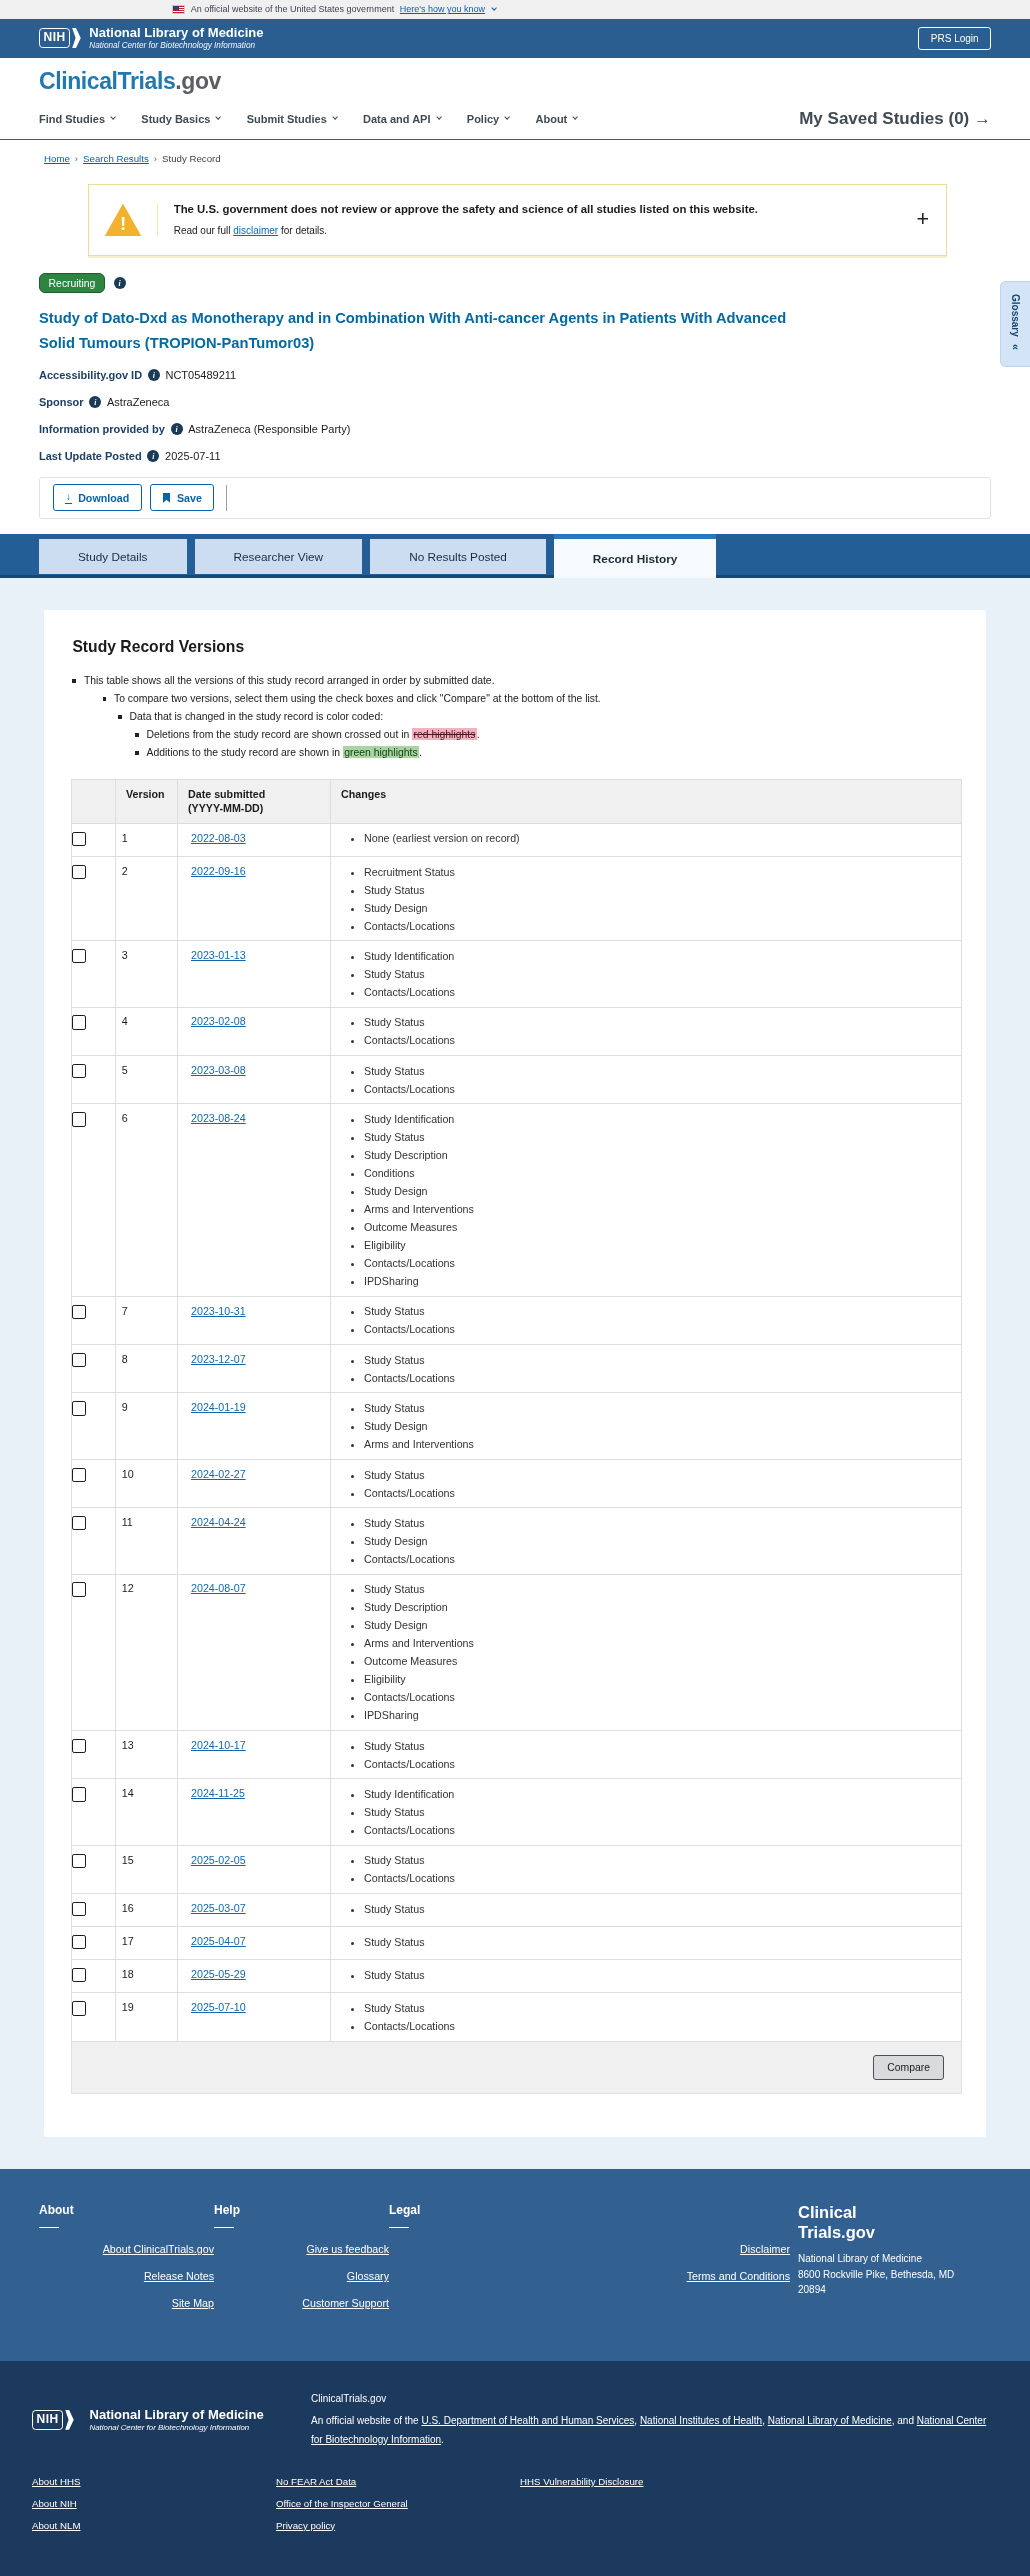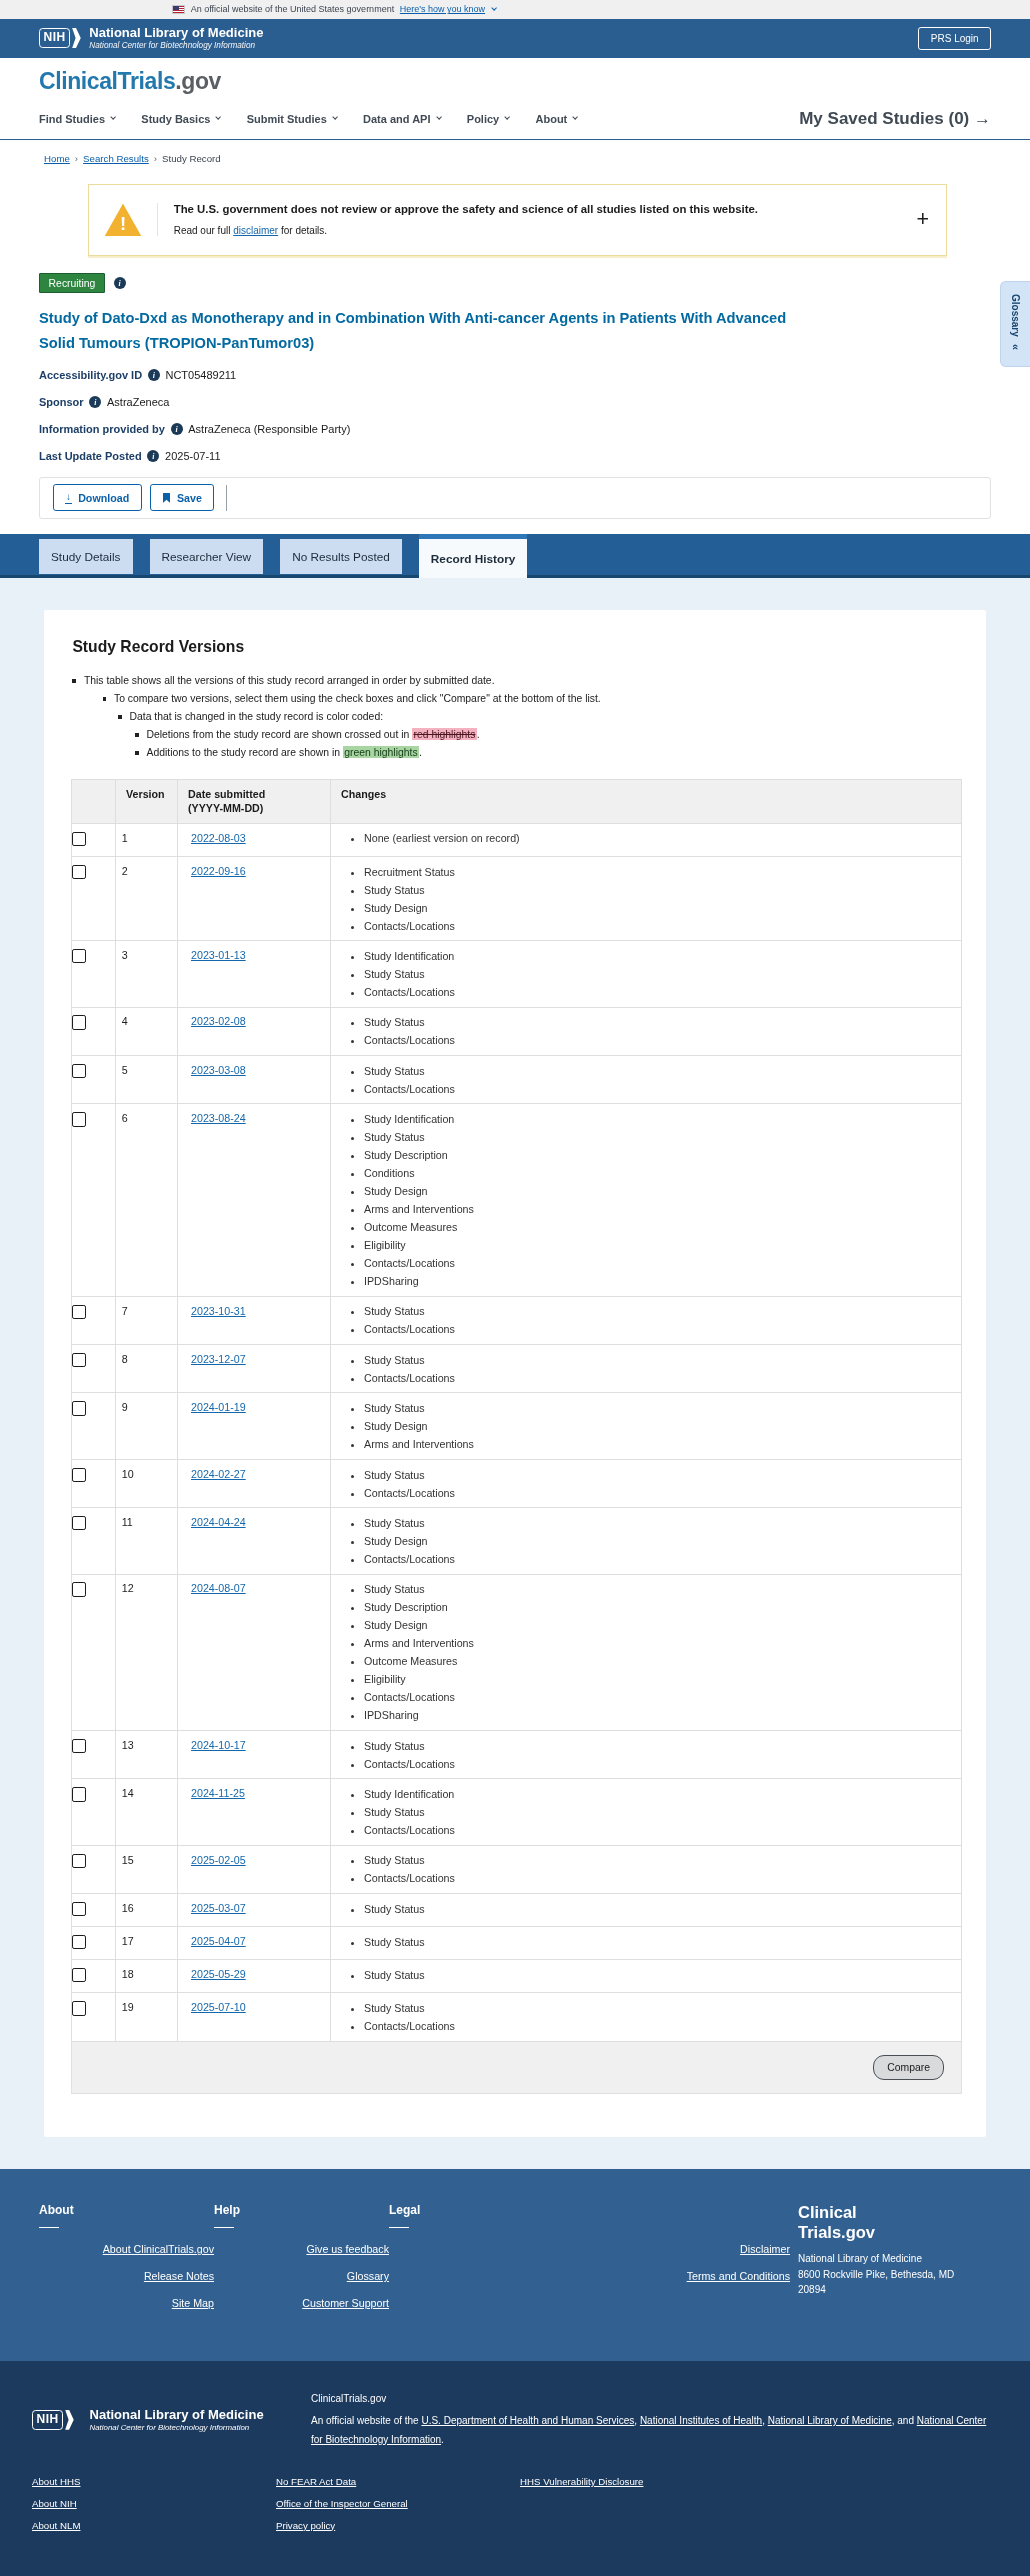--- a/index.html
+++ b/index.html
@@ -50,39 +50,39 @@
   .warn-tri { width:37px; height:33px; background:#f2b12e; clip-path:polygon(50% 0,100% 100%,0 100%); position:relative; display:flex; align-items:flex-end; justify-content:center; }
   .warn-tri::after { content:"!"; color:#fff; font-weight:bold; font-size:18.6px; line-height:1.3; }
   .warn-text .wt1 { font-size:11.4px; font-weight:bold; margin-bottom:10px; }
   .warn-text .wt2 { font-size:10px; color:#212121; }
   .warn-text a { color:#1467ab; text-decoration:underline; cursor:pointer; }
   .warn-plus { position:absolute; right:17px; top:50%; transform:translateY(-50%); font-size:21.5px; font-weight:300; color:#212121; cursor:pointer; line-height:1; }
 
   
   .study-head { padding:17px 39px 0 39px; }
   .status-row { display:flex; align-items:center; gap:8.6px; }
-  .status-badge { background:#2e8540; border:1.4px solid #1c5c31; border-radius:1px; color:#fff; font-size:10.4px; padding:3.6px 8.6px; }
+  .status-badge { background:#2e8540; border:1.4px solid #1c5c31; border-radius:6px; color:#fff; font-size:10.4px; padding:3.6px 8.6px; }
   .info-icon { width:12px; height:12px; border-radius:50%; background:#1b3a57; color:#fff; font-size:7.9px; font-weight:bold; font-style:italic; display:inline-flex; align-items:center; justify-content:center; font-family:"Liberation Serif", serif; flex:0 0 auto; }
   .study-title { margin-top:13px; font-size:14.7px; font-weight:bold; line-height:1.65; max-width:758px; color:#0369a1; }
   .meta-list { margin-top:14.3px; }
   .meta-row { display:flex; align-items:center; gap:5.7px; margin-bottom:15px; font-size:11px; }
   .meta-label { color:#1d3e66; font-weight:bold; }
   .meta-value { color:#1b1b1b; }
 
   
   .toolbar-card { margin:4.3px 39px 0 39px; border:0.7px solid #dfe1e2; border-radius:2.9px; background:#fff; padding:6.4px 13px; display:flex; align-items:center; gap:8.6px; }
   .tool-btn { display:inline-flex; align-items:center; gap:6.4px; border:1.4px solid #0b61a9; color:#0b61a9; background:#fff; border-radius:2.9px; font-size:10.7px; font-weight:bold; font-family:inherit; padding:6.4px 11.4px; cursor:pointer; }
   .dl-icon { display:inline-block; border-bottom:1.4px solid currentColor; padding:0 0.7px 0.7px 0.7px; font-size:10px; line-height:1; font-weight:bold; }
   .bm-icon { width:7.9px; height:10.7px; background:#0b61a9; clip-path:polygon(0 0,100% 0,100% 100%,50% 68%,0 100%); display:inline-block; }
   .tool-divider { width:0.7px; height:26px; background:#9aa0a6; margin-left:2.9px; }
 
   
   .tabs-band { margin-top:15.7px; background:#235e97; height:44px; padding-left:39px; display:flex; position:relative; }
   .tabs-band::after { content:""; position:absolute; left:0; right:0; bottom:0; height:3.6px; background:#17466f; }
-  .tab { margin-top:5px; height:35px; background:#cdddf1; color:#1b2b3a; font-size:11.8px; display:flex; align-items:center; justify-content:center; padding:0 12px; margin-right:17px; cursor:pointer; white-space:nowrap; }
+  .tab { margin-top:5px; height:35px; background:#cdddf1; color:#1b2b3a; font-size:11.8px; display:flex; align-items:center; justify-content:center; padding:0 39px; margin-right:8px; cursor:pointer; white-space:nowrap; }
   .tab.active { margin-top:0; height:44px; background:#f7fafc; border-top:5.7px solid #2d77b8; font-weight:bold; position:relative; z-index:2; }
 
   
   .content-area { background:#e8f1f8; padding:31.5px 44px 31.5px 44px; }
   .card { background:#fff; border-radius:2.1px; padding:24px 27px 43px 27px; }
   .rh-heading { font-size:15.7px; font-weight:bold; margin:4.3px 0 15.7px 1.4px; }
   .intro { margin-bottom:17px; }
   .intro-item { display:flex; align-items:flex-start; gap:7.9px; font-size:10.4px; color:#212121; line-height:18px; }
   .intro-item .sq { width:3.6px; height:3.6px; background:#212121; flex:0 0 auto; margin-top:7.2px; }
   .intro-item.lvl1 { margin-left:1.4px; } .intro-item.lvl2 { margin-left:31.5px; }
@@ -98,21 +98,21 @@
   td { font-size:10.7px; color:#212121; }
   td.c-check { text-align:center; padding:7.9px 0; }
   td.c-version { text-align:center; padding:7.9px 5.7px; }
   td.c-date { padding:7.9px 10px 7.9px 13px; }
   td.c-date a { color:#1467ab; text-decoration:underline; cursor:pointer; }
   td.c-changes { padding:5.7px 10px; }
   td.c-changes ul { list-style:disc; padding-left:23px; color:#333; }
   td.c-changes li { line-height:18px; }
   input.row-check { appearance:none; -webkit-appearance:none; width:14.3px; height:14.3px; border:1.4px solid #1b1b1b; border-radius:2.1px; background:#fff; cursor:pointer; display:inline-block; }
   .table-foot { width:891px; background:#f0f0f0; border:0.7px solid #e0e0e0; border-top:none; padding:13.6px 17px; display:flex; justify-content:flex-end; }
-  .compare-btn { background:#d9dadb; border:1.4px solid #4a4f55; border-radius:11px; font-size:10.4px; font-family:inherit; color:#1b1b1b; padding:5.7px 13px; cursor:pointer; }
+  .compare-btn { background:#d9dadb; border:1.4px solid #4a4f55; border-radius:3px; font-size:10.4px; font-family:inherit; color:#1b1b1b; padding:5.7px 13px; cursor:pointer; }
 
   
   .footer-mid { background:#326191; color:#fff; padding:34px 39px 37px 39px; display:flex; min-height:164px; }
   .f-col { width:175px; }
   .f-col.legal { width:401px; }
   .f-head { font-size:12px; font-weight:bold; }
   .f-head-rule { width:20px; border-bottom:1.4px solid #fff; margin:10px 0 15.7px 0; }
   .f-link { display:block; color:#fff; font-size:10.7px; text-decoration:underline; margin-bottom:15px; cursor:pointer;text-align:right; }
   .f-brand { margin-left:auto; width:193px; }
   .f-brand .b1 { font-size:16.5px; font-weight:bold; line-height:1.2; }

